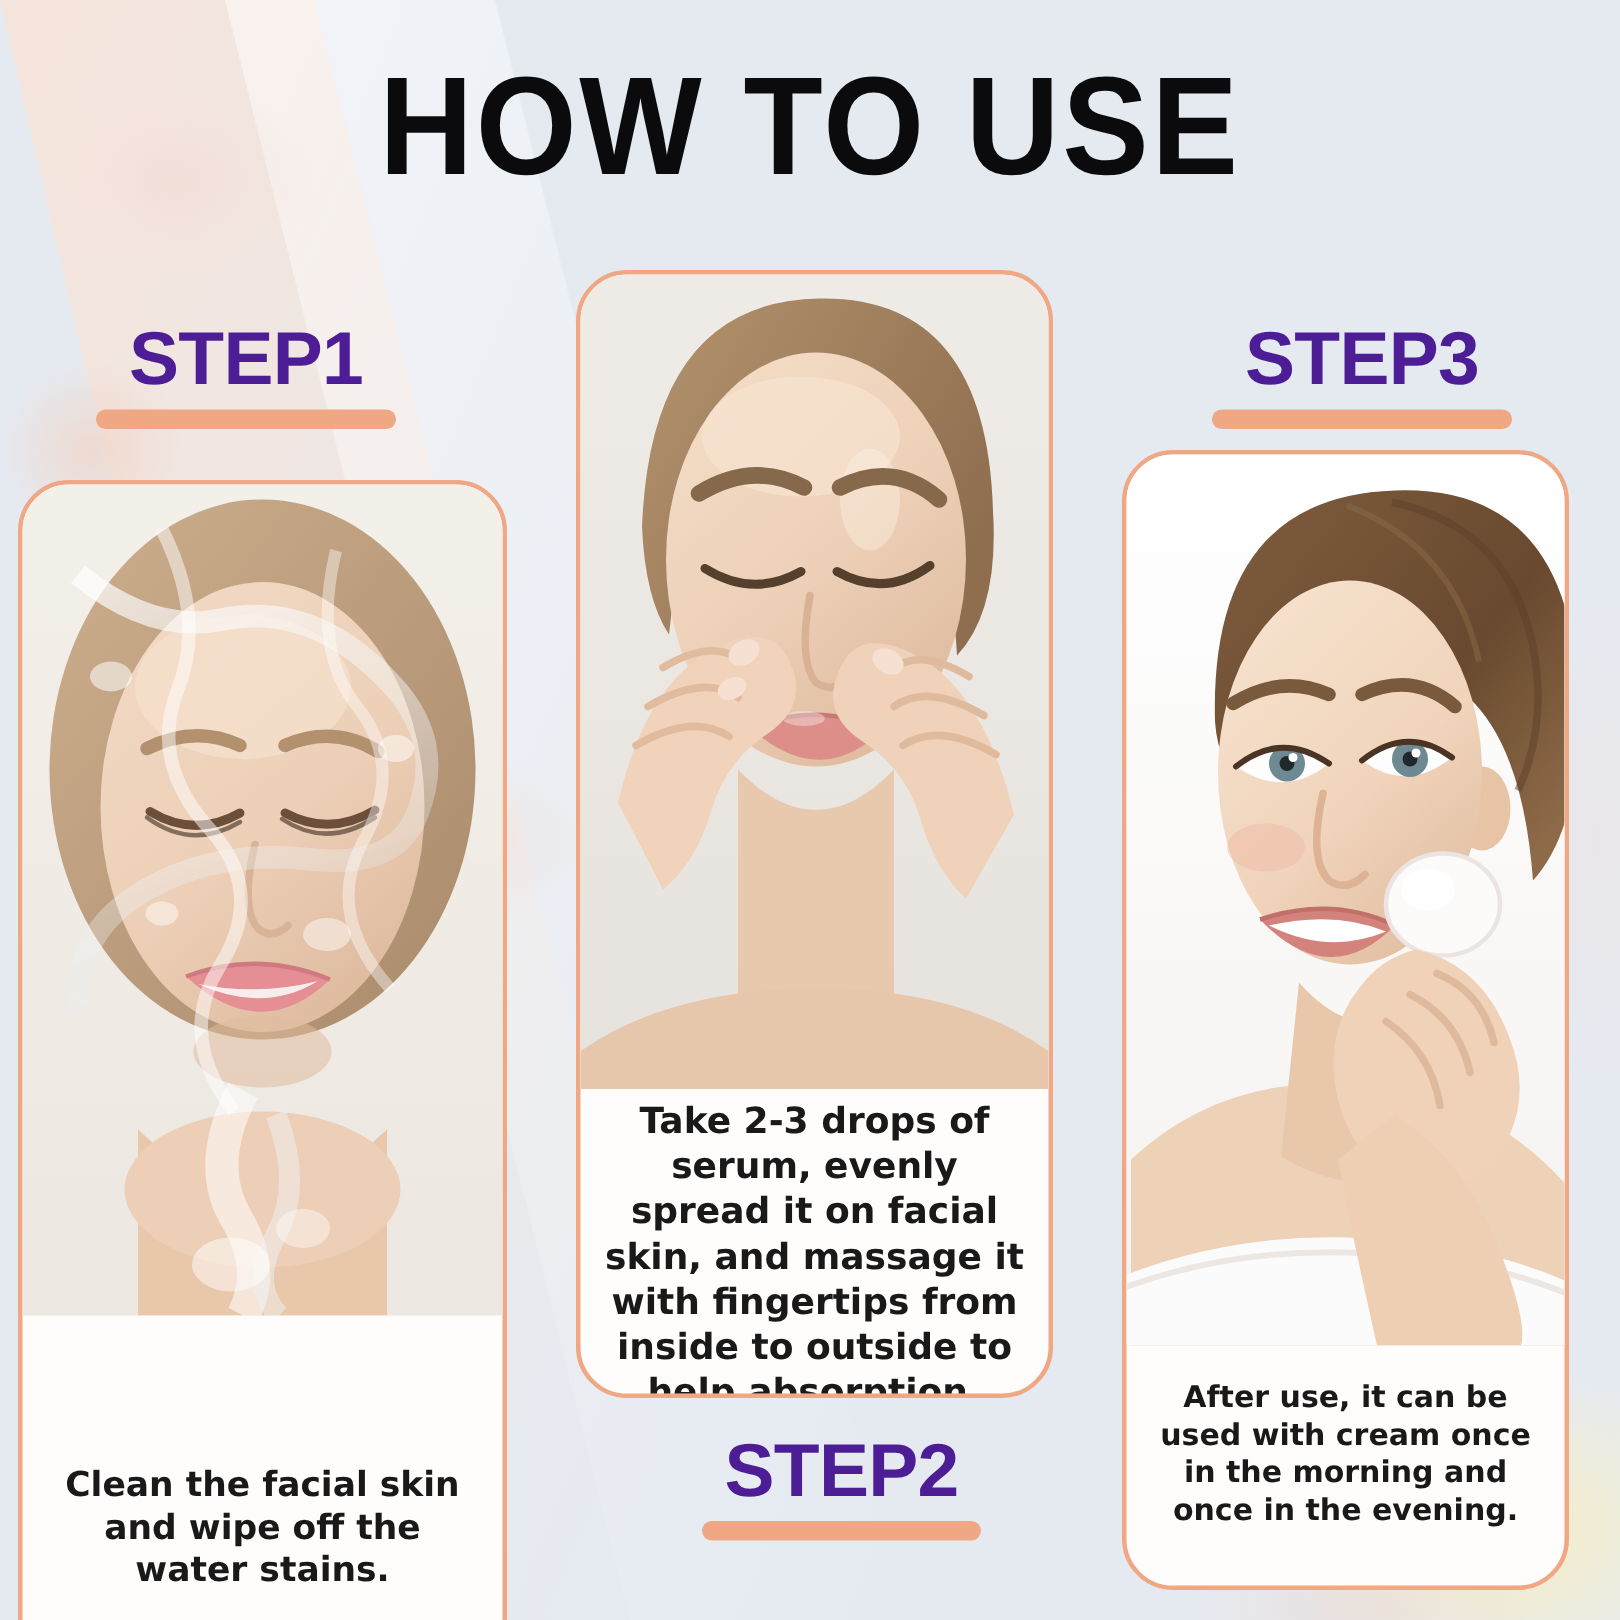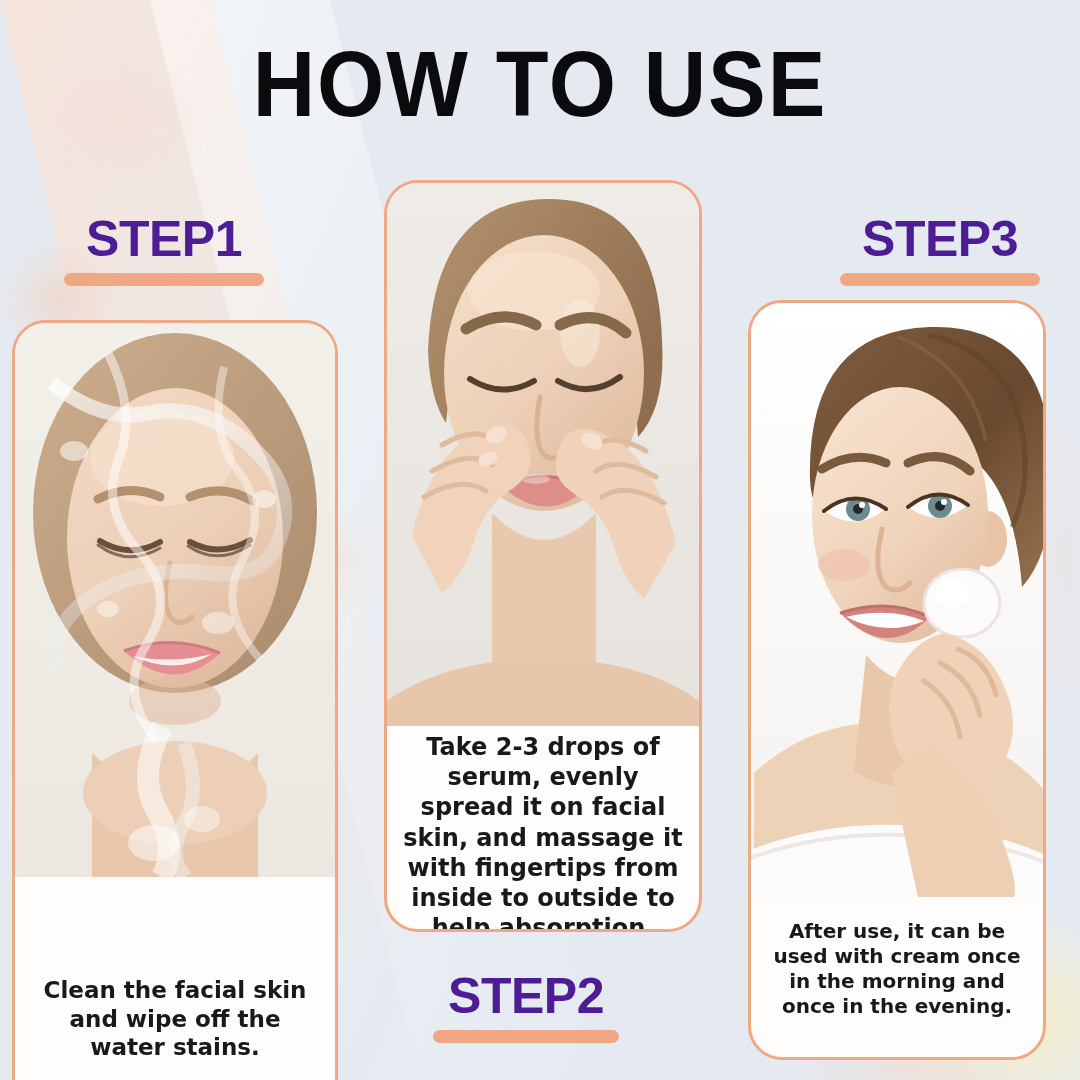--- a/index.html
+++ b/index.html
@@ -60,22 +60,22 @@
   }
   .step-label .step-rule {
     display: block;
     height: 13px;
     border-radius: 7px;
     background: #f0a783;
     margin-top: 9px;
   }
 
   #step-label-1 { left: 64px;  top: 214px; width: 200px; }
-  #step-label-3 { left: 840px; top: 214px; width: 200px; }
-  #step-label-2 { left: 433px; top: 955px; width: 186px; margin-top: 16px; }
+  #step-label-3 { left: 808px; top: 214px; width: 200px; }
+  #step-label-2 { left: 468px; top: 955px; width: 186px; }
 
   
   .card {
     position: absolute;
     background: #fffdfb;
     border: 3px solid #efa784;
     border-radius: 34px;
     overflow: hidden;
     z-index: 4;
     box-sizing: border-box;

